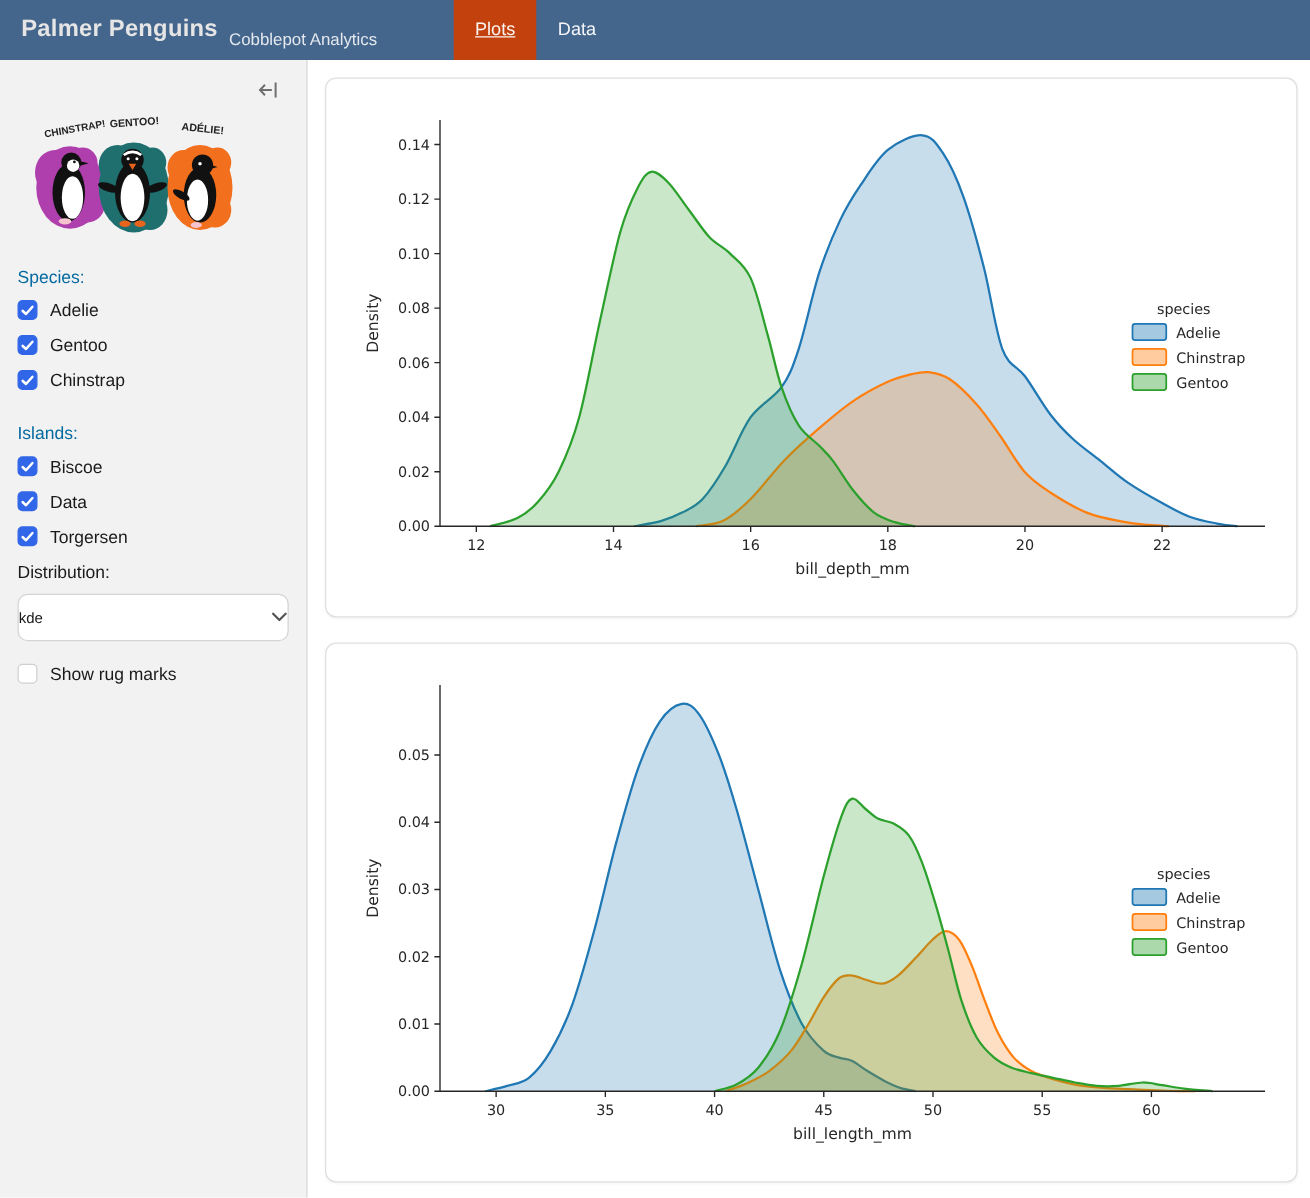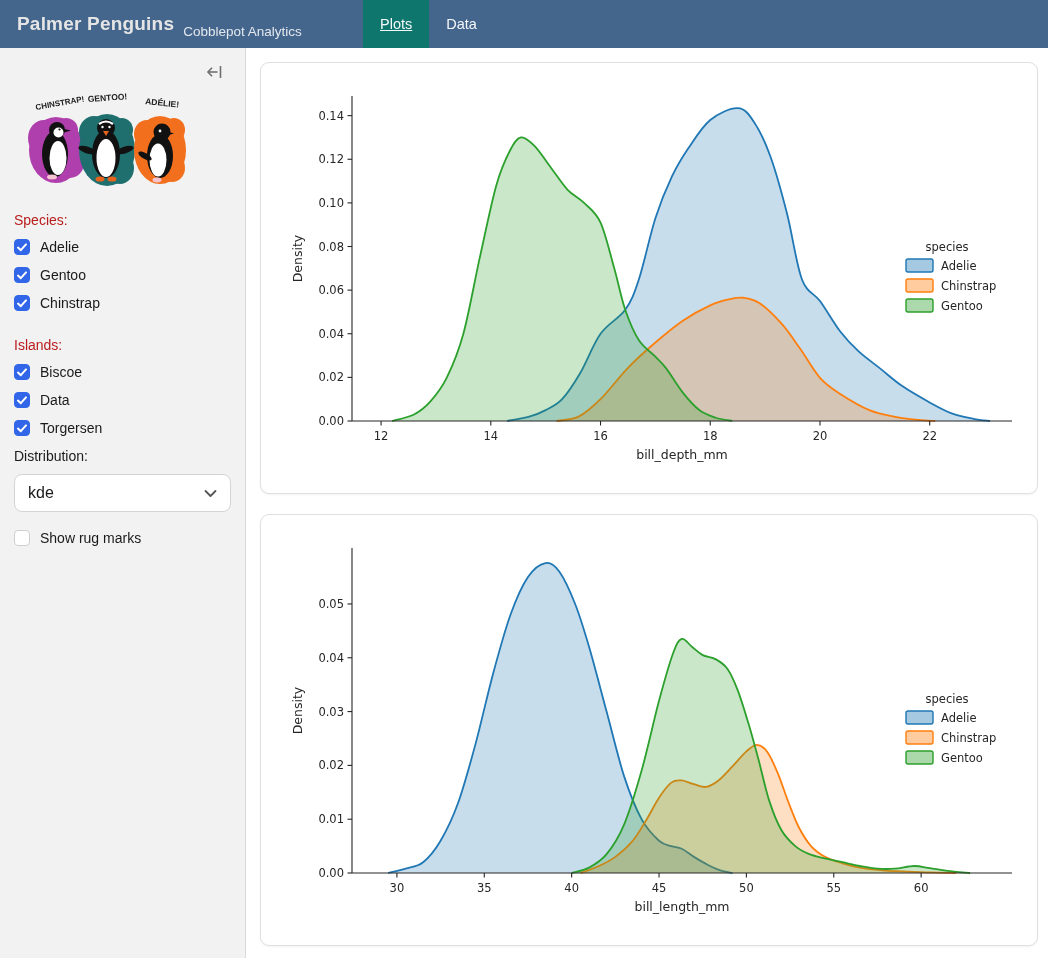--- a/index.html
+++ b/index.html
@@ -7,40 +7,40 @@
     font-family:"Liberation Sans", sans-serif; color:#1a1a1a; }
 
   
   .navbar { position:absolute; left:0; top:0; width:1048px; height:48px;
     background:#44658c; display:flex; align-items:center; z-index:5; }
   .brand { color:#e5e5e5; font-size:19px; font-weight:700; margin-left:17px; letter-spacing:.2px; }
   .subtitle { color:rgba(255,255,255,.85); font-size:13.5px; margin-left:9px; margin-top:14px; }
   .tabs { position:absolute; left:363px; top:0; height:48px; display:flex; }
   .tab { height:48px; display:flex; align-items:center; padding:0 17px;
     color:rgba(255,255,255,.95); font-size:14.5px; cursor:pointer; }
-  .tab.active { background:#0f766e;text-decoration:underline; }
+  .tab.active { background:#c2410c;text-decoration:underline; }
 
   
   .sidebar { position:absolute; left:0; top:48px; width:246px; height:910px;
     background:#f2f2f2; border-right:1px solid #d9d9d9; padding:16px 14px 0 14px; }
   .collapse-btn { position:absolute; right:20px; top:14px; width:20px; height:20px;
     cursor:pointer; opacity:.75; }
   .artwork { margin-top:24px; margin-bottom:14px; }
-  .group-label { font-size:14px; color:#b91c1c; margin-bottom:11px; }
+  .group-label { font-size:14px; color:#0369a1; margin-bottom:11px; }
   .check-row { display:flex; align-items:center; gap:10px; margin-bottom:12px;
     font-size:14px; cursor:pointer; }
   .box { width:16px; height:16px; border-radius:4px; flex:0 0 16px;
     display:flex; align-items:center; justify-content:center; }
   .box.checked { background:#3166e8; border:1px solid #3166e8; }
   .box.unchecked { background:#fff; border:1px solid #cfcfcf; }
   .section-gap { height:14px; }
   .dist-label { font-size:14px; margin-bottom:10px; }
   .select { height:38px; background:#fff; border:1px solid #d4d4d4; border-radius:8px;
-    display:flex; align-items:center; justify-content:space-between; padding:0 13px;
-    font-size:16px; cursor:pointer; margin-bottom:18px;gap:10px; }
+    display:flex; align-items:center; justify-content:space-between; padding:0 0;
+    font-size:12px; cursor:pointer; margin-bottom:18px;gap:10px; }
   .rug-row { margin-bottom:24px; }
   .side-footer { font-size:14px; line-height:1.6; width:215px; color:#111; }
   .side-footer a { color:#4163e1; text-decoration:underline; cursor:pointer; }
 
   
   .main { position:absolute; left:247px; top:48px; width:801px; height:910px; background:#fff; }
   .card { position:absolute; left:13px; width:778px; height:432px; background:#fff;
     border:1px solid #e0e0e0; border-radius:9px; box-shadow:0 1px 2px rgba(0,0,0,.05); }
   #card-bill-depth { top:14px; }
   #card-bill-length { top:466px; }

